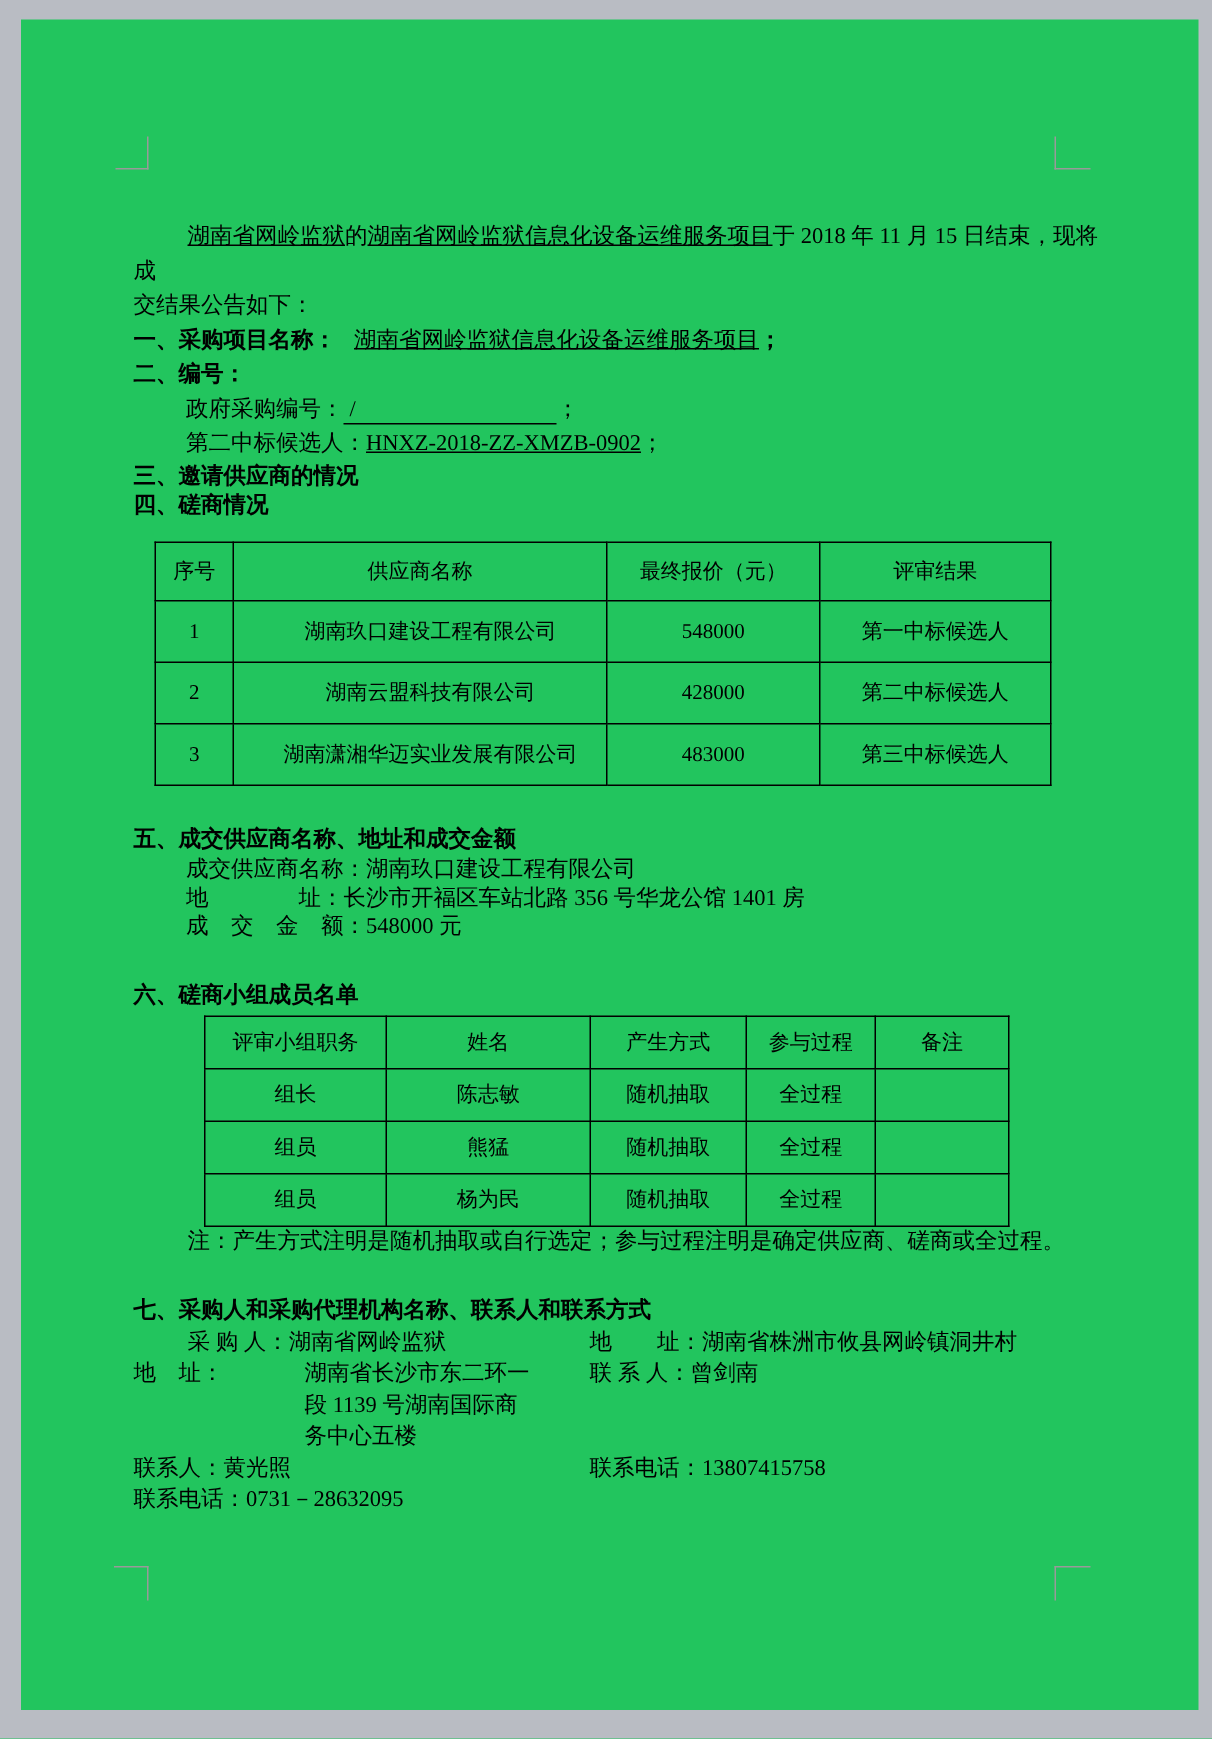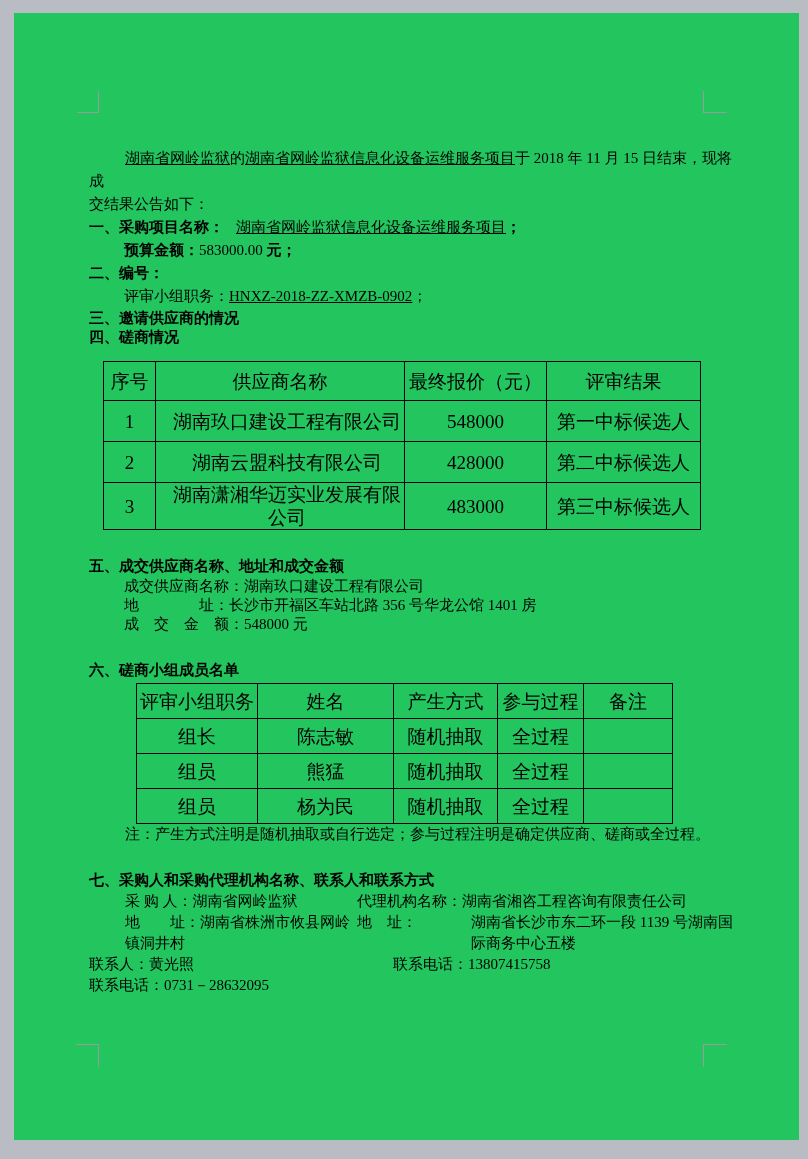--- a/index.html
+++ b/index.html
@@ -42,21 +42,21 @@
     width:142px;
     border-bottom:1px solid #000;
     line-height:17px;
     vertical-align:baseline;
     padding-left:4px;
   }
   .name-gap { margin-left:12px; }
   table {
     border-collapse:collapse;
     table-layout:fixed;
-    font-size:19px;
+    font-size:14px;
   }
   td, th {
     border:1px solid #000;
     text-align:center;
     vertical-align:middle;
     font-weight:normal;
     padding:0;
   }
   .t1 { margin:14px 0 0 14px; width:597px; }
   .t1 th { height:39px; }
@@ -84,24 +84,24 @@
   <div class="crop crop-tr"></div>
   <div class="crop crop-bl"></div>
   <div class="crop crop-br"></div>
 
   <div class="content">
 
     <div class="indent"><span class="u">湖南省网岭监狱</span><span>的</span><span class="u">湖南省网岭监狱信息化设备运维服务项目</span><span>于 2018 年 11 月 15 日结束，现将成</span></div>
     <div>交结果公告如下：</div>
 
     <div><span class="b">一、采购项目名称：</span><span class="u name-gap">湖南省网岭监狱信息化设备运维服务项目</span><span class="b">；</span></div>
-    <div class="sub"><span class="b">预算金额：</span><span>583000.00</span> <span class="b">元；</span></div>
 
     <div class="b">二、编号：</div>
-    <div class="sub"><span>评审小组职务：</span><span class="u">HNXZ-2018-ZZ-XMZB-0902</span><span>；</span></div>
+    <div class="sub"><span>政府采购编号：</span><span class="blank"><span>/</span></span><span>；</span></div>
+    <div class="sub"><span>第二中标候选人：</span><span class="u">HNXZ-2018-ZZ-XMZB-0902</span><span>；</span></div>
 
     <div class="b lh20">三、邀请供应商的情况</div>
 
     <div class="b lh19">四、磋商情况</div>
     <table class="t1">
       <colgroup>
           <col style="width:52px">
           <col style="width:249px">
           <col style="width:142px">
           <col style="width:154px">
@@ -179,28 +179,28 @@
         <td>全过程</td>
         <td></td>
       </tr>
     </tbody>
       </table>
     <div class="note">注：产生方式注明是随机抽取或自行选定；参与过程注明是确定供应商、磋商或全过程。</div>
 
     <div class="b lh21">七、采购人和采购代理机构名称、联系人和联系方式</div>
     <div class="contacts">
       <div class="lcell">采 购 人：湖南省网岭监狱</div>
-      <div>代理机构名称：湖南省湘咨工程咨询有限责任公司</div>
 
       <div class="lcell">地　　址：湖南省株洲市攸县网岭镇洞井村</div>
       <div class="addr-row">
         <span class="lbl">地　址：</span>
         <span class="val">湖南省长沙市东二环一段 1139 号湖南国际商务中心五楼</span>
       </div>
 
+      <div class="lcell">联 系 人：曾剑南</div>
       <div>联系人：黄光照</div>
 
       <div class="lcell">联系电话：13807415758</div>
       <div>联系电话：0731－28632095</div>
     </div>
 
   </div>
 </div>
 
 </body></html>

